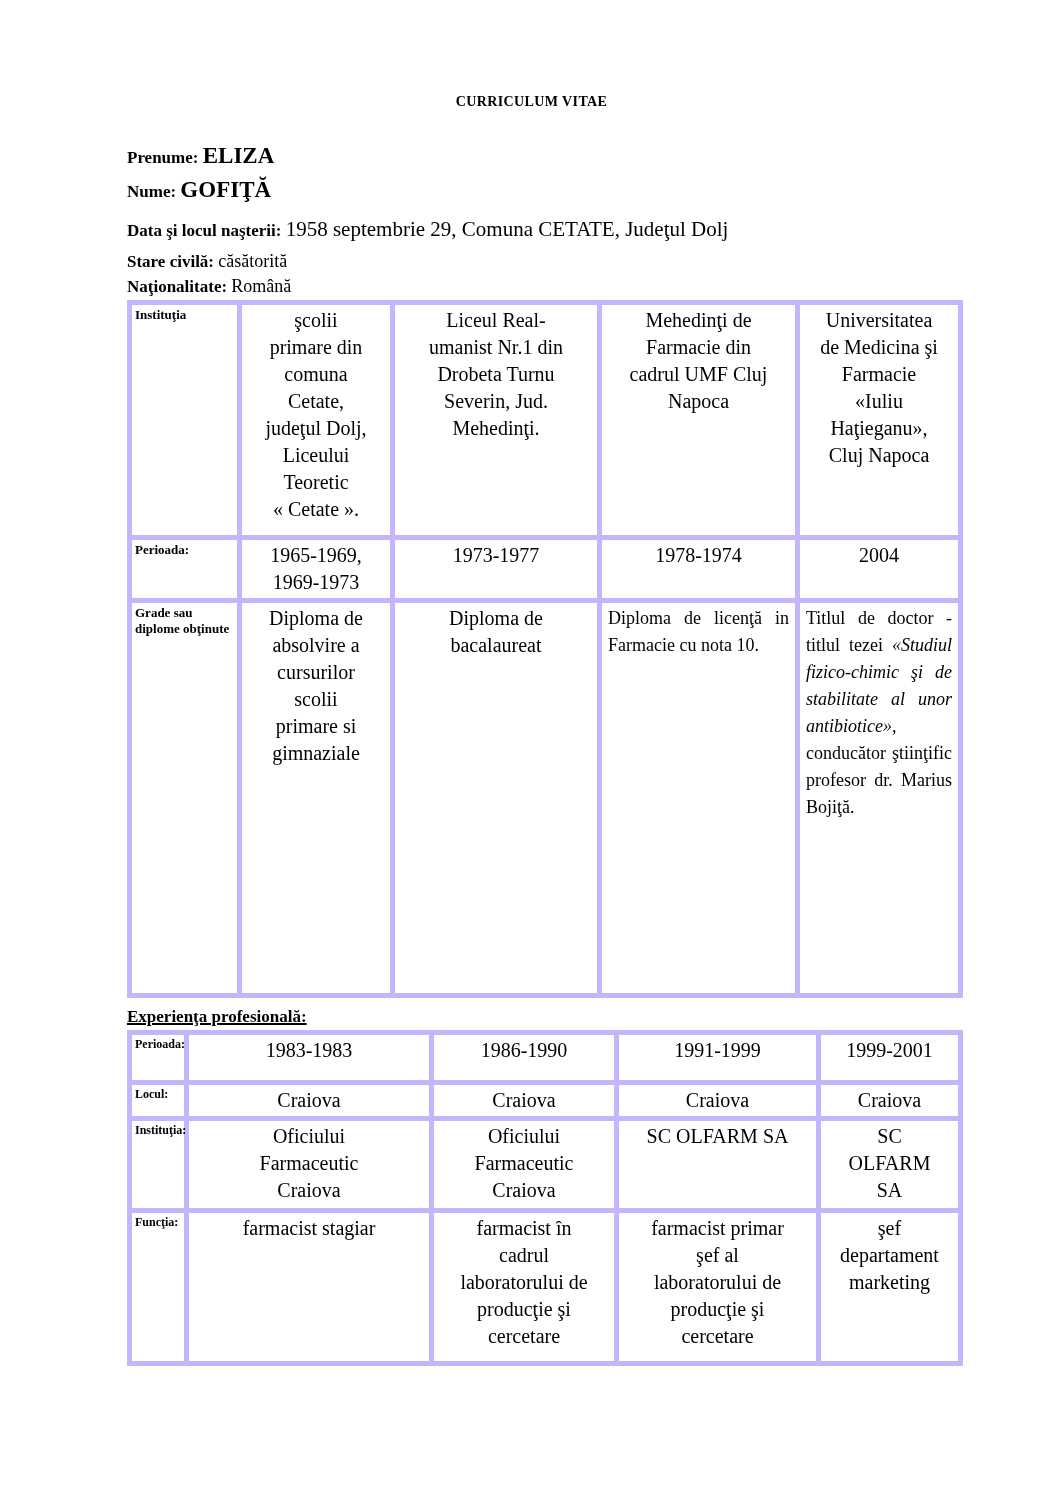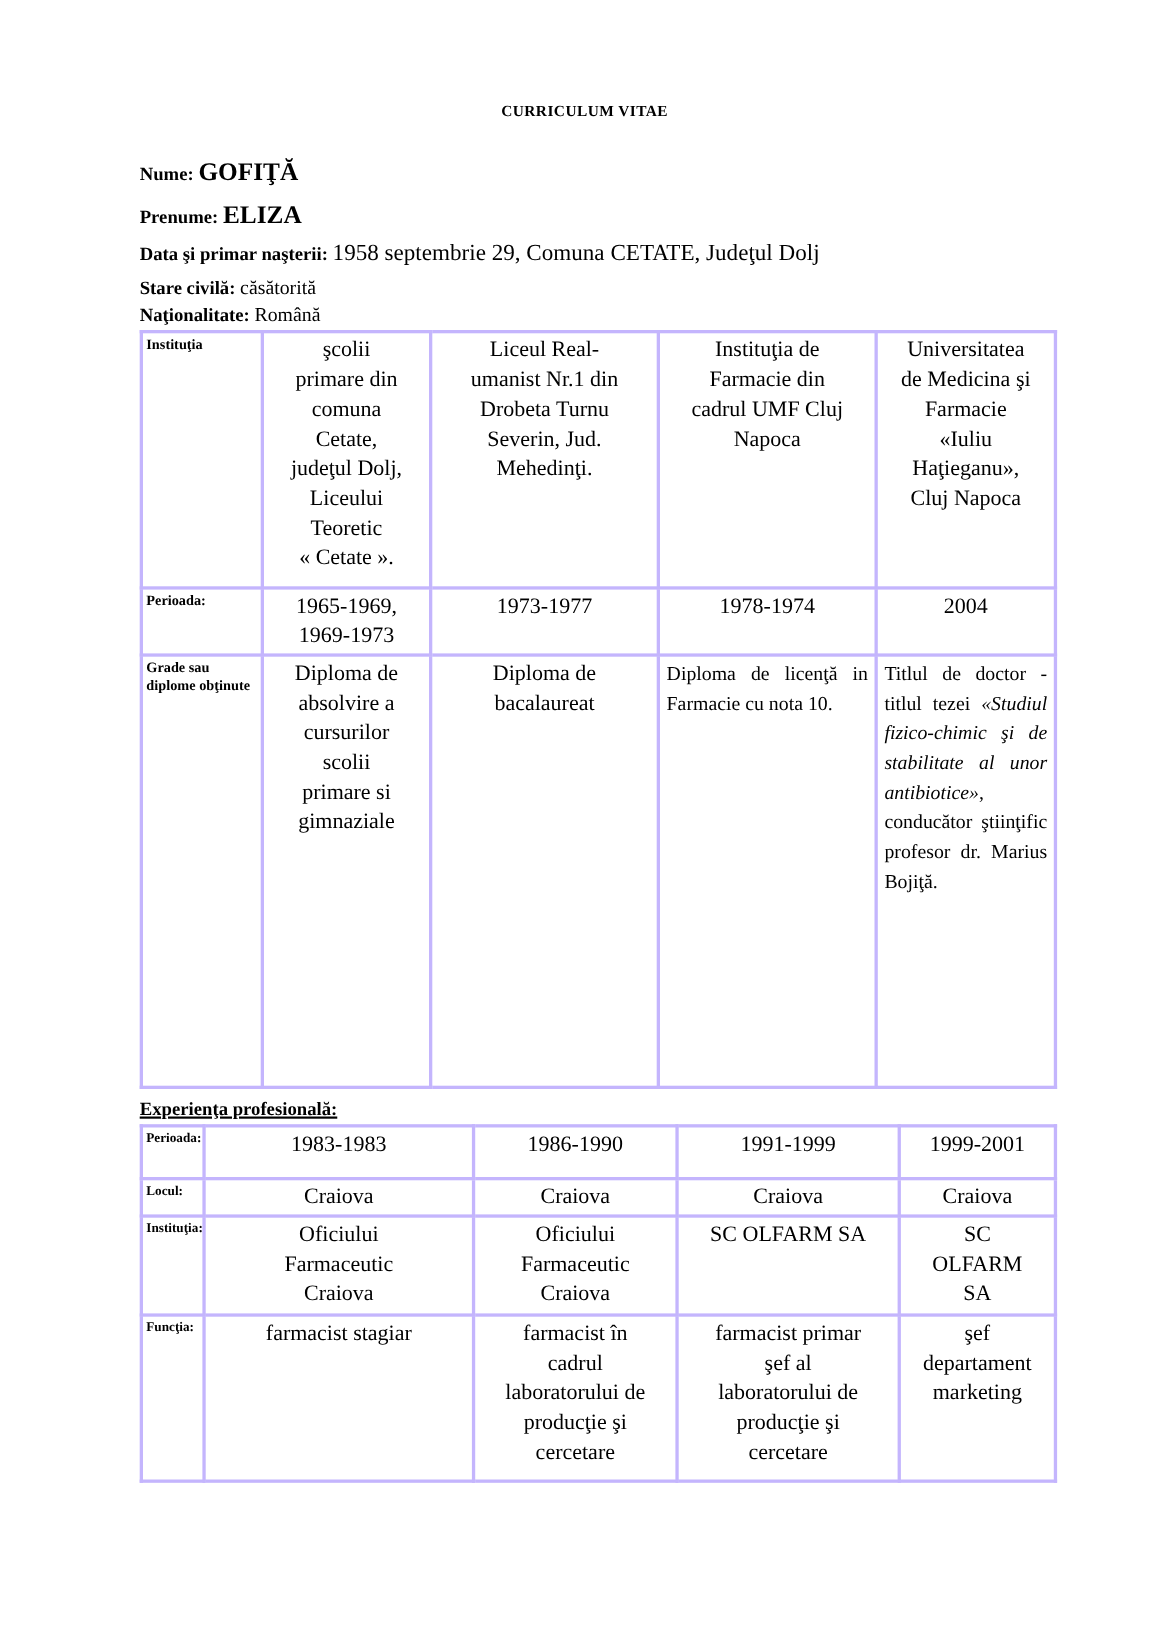--- a/index.html
+++ b/index.html
@@ -32,21 +32,21 @@
   }
   .line-workplace .lbl { word-spacing:5px; }
   .section-h {
     font-size:17px; font-weight:bold; margin:24px 0 3px 0;
     text-decoration:underline; text-decoration-thickness:2px;
   }
   .section-h.exp { margin-top:9px; }
   table {
     border-collapse:collapse; table-layout:fixed; width:831px;
   }
-  td { border:3px solid #c4b5fd; vertical-align:top; }
+  td { border:5px solid #c4b5fd; vertical-align:top; }
   .rowlabel {
     font-weight:bold; font-size:13px; line-height:1.2;
     padding:2px 3px; text-align:left;
   }
   .exp-table .rowlabel { font-size:12px; padding:2px 1px 2px 3px; }
   .cell {
     font-size:20px; line-height:27px; text-align:center;
     padding:2px 4px; white-space:pre-line;font-family:Liberation Serif, serif;
   }
   .cell-just {
@@ -65,23 +65,23 @@
   .exp-r4 td { height:144px; }
 </style>
 </head>
 <body>
 
 <div class="page">
 
   <h1 class="doc-title">CURRICULUM VITAE</h1>
 
   <div>
+    <p class="p-line line-firstname"><span class="lbl">Prenume:</span> <span class="name-val">ELIZA</span></p>
     <p class="p-line line-name"><span class="lbl">Nume:</span> <span class="name-val">GOFIŢĂ</span></p>
-    <p class="p-line line-firstname"><span class="lbl">Prenume:</span> <span class="name-val">ELIZA</span></p>
-    <p class="p-line line-birth"><span class="lbl">Data şi primar naşterii:</span> <span class="big-val">1958 septembrie 29, Comuna CETATE, Judeţul Dolj</span></p>
+    <p class="p-line line-birth"><span class="lbl">Data şi locul naşterii:</span> <span class="big-val">1958 septembrie 29, Comuna CETATE, Judeţul Dolj</span></p>
     <p class="p-line line-marital"><span class="lbl">Stare civilă:</span> <span class="sm-val">căsătorită</span></p>
     <p class="p-line line-nationality"><span class="lbl">Naţionalitate:</span> <span class="sm-val">Română</span></p>
   </div>
 
 
   <table class="edu-table">
     <colgroup>
       <col style="width:110px">
         <col style="width:153px">
         <col style="width:207px">
@@ -97,21 +97,21 @@
 Cetate,
 judeţul Dolj,
 Liceului
 Teoretic
 « Cetate ».</td>
       <td class="cell">Liceul Real-
 umanist Nr.1 din
 Drobeta Turnu
 Severin, Jud.
 Mehedinţi.</td>
-      <td class="cell">Instituţia de
+      <td class="cell">Mehedinţi de
 Farmacie din
 cadrul UMF Cluj
 Napoca</td>
       <td class="cell">Universitatea
 de Medicina şi
 Farmacie
 «Iuliu
 Haţieganu»,
 Cluj Napoca</td>
     </tr>

